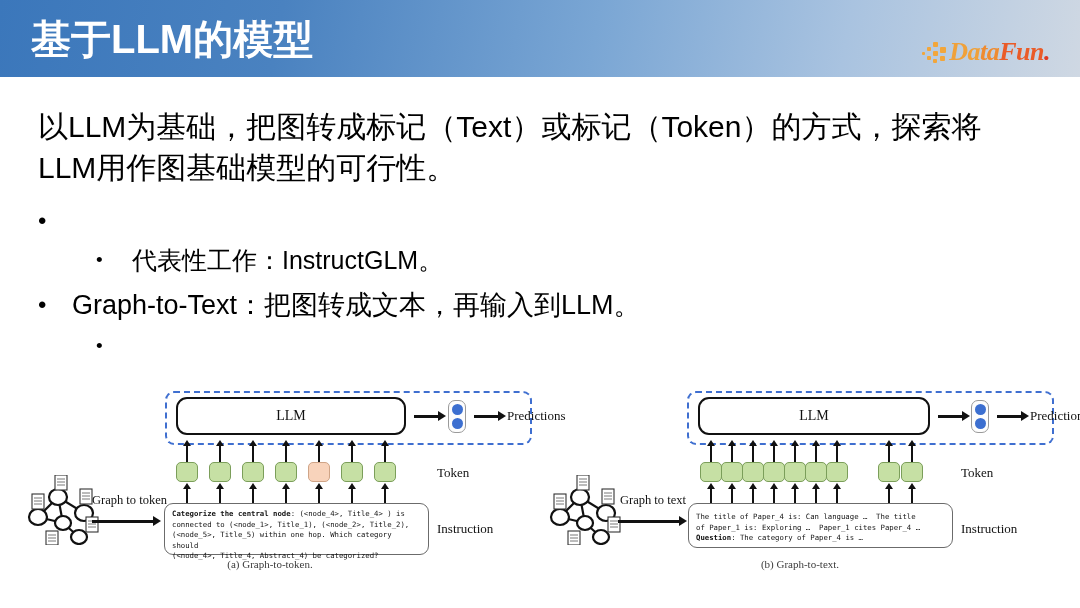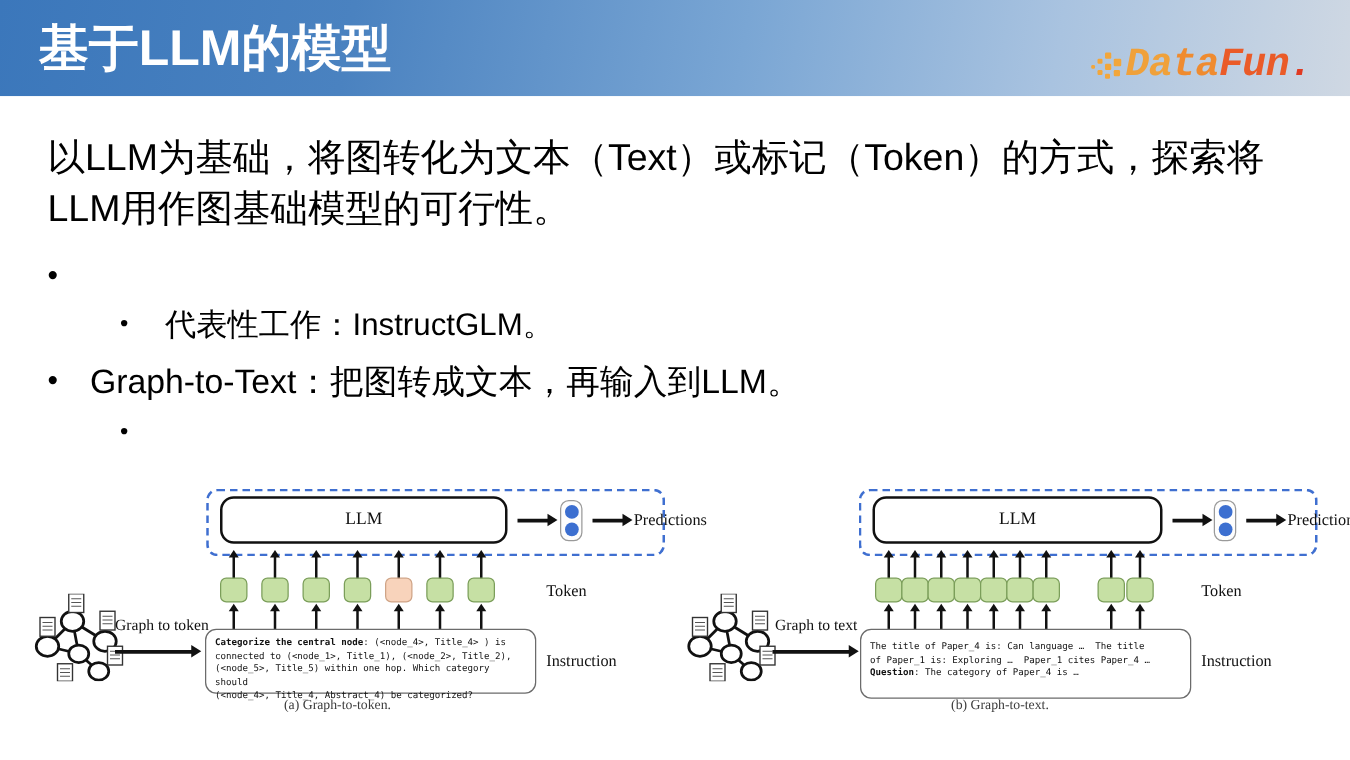--- a/index.html
+++ b/index.html
@@ -21,22 +21,22 @@
     font-size:40px;font-weight:bold;color:#ffffff;
     letter-spacing:0px;line-height:44px;white-space:nowrap;
   }
   .logo{
     position:absolute;right:30px;top:36px;height:30px;
     display:flex;align-items:center;white-space:nowrap;
   }
   .logo-dots{position:relative;width:26px;height:24px;margin-right:1px;}
   .logo-dots i{position:absolute;display:block;background:#f2a63b;border-radius:1px;}
   .logo-word{
-    font-family:Liberation Mono, monospace;
-    font-size:32px;font-weight:bold;font-style:italic;
+    font-family:Liberation Serif, serif;
+    font-size:26px;font-weight:bold;font-style:italic;
     line-height:27px;letter-spacing:-0.5px;
   }
   .lw1{color:#f0a13a;}
   .lw2{color:#ef8b2f;}
   .lw3{color:#ea5b28;text-align:right;}
   .lw4{color:#e03a22;}
   .header-underline{
     position:absolute;left:0;top:77px;width:1080px;height:3px;background:#ffffff;
   }
 
@@ -151,21 +151,21 @@
     <span class="logo-word lw1">Da</span>
     <span class="logo-word lw2">ta</span>
     <span class="logo-word lw3">Fun</span>
     <span class="logo-word lw4">.</span>
   </div>
 </div>
 <div class="header-underline"></div>
 
 <div class="body-wrap">
 
-  <div class="para">以LLM为基础，将图转化为文本（Text）或标记（Token）的方式，探索将LLM用作图基础模型的可行性。</div>
+  <div class="para">以LLM为基础，把图转成标记（Text）或标记（Token）的方式，探索将LLM用作图基础模型的可行性。</div>
 
   <div class="bullet-l1 b1">
     <span class="dot">•</span>
   </div>
 
   <div class="bullet-l2 b2">
     <span class="dot">•</span>
     <span>代表性工作：InstructGLM。</span>
   </div>
 
@@ -320,21 +320,21 @@
     <div class="arrow-v" style="left:180px;top:113px;height:17px;"></div>
     <div class="arrow-v" style="left:201px;top:113px;height:17px;"></div>
     <div class="arrow-v" style="left:222px;top:113px;height:17px;"></div>
     <div class="arrow-v" style="left:243px;top:113px;height:17px;"></div>
     <div class="arrow-v" style="left:264px;top:113px;height:17px;"></div>
     <div class="arrow-v" style="left:285px;top:113px;height:17px;"></div>
     <div class="arrow-v" style="left:306px;top:113px;height:17px;"></div>
     <div class="arrow-v" style="left:358px;top:113px;height:17px;"></div>
     <div class="arrow-v" style="left:381px;top:113px;height:17px;"></div>
 
-    <div class="instr-box" style="left:158px;top:128px;width:265px;height:56px;padding-top:8px;"><span>The title of Paper_4 is: Can language …  The title</span>
+    <div class="instr-box" style="left:158px;top:128px;width:265px;height:45px;padding-top:8px;"><span>The title of Paper_4 is: Can language …  The title</span>
 <span>of Paper_1 is: Exploring …  Paper_1 cites Paper_4 …</span>
 <b>Question</b><span>: The category of Paper_4 is …</span></div>
 
     <div class="side-label" style="left:431px;top:146px;">Instruction</div>
 
     <div class="graph-icon" style="left:14px;top:100px;">
       <svg width="92" height="70" viewBox="0 0 92 70">
         <g stroke="#111" stroke-width="2.2" fill="none">
           <line x1="36" y1="22" x2="16" y2="42"></line>
           <line x1="36" y1="22" x2="62" y2="38"></line>

